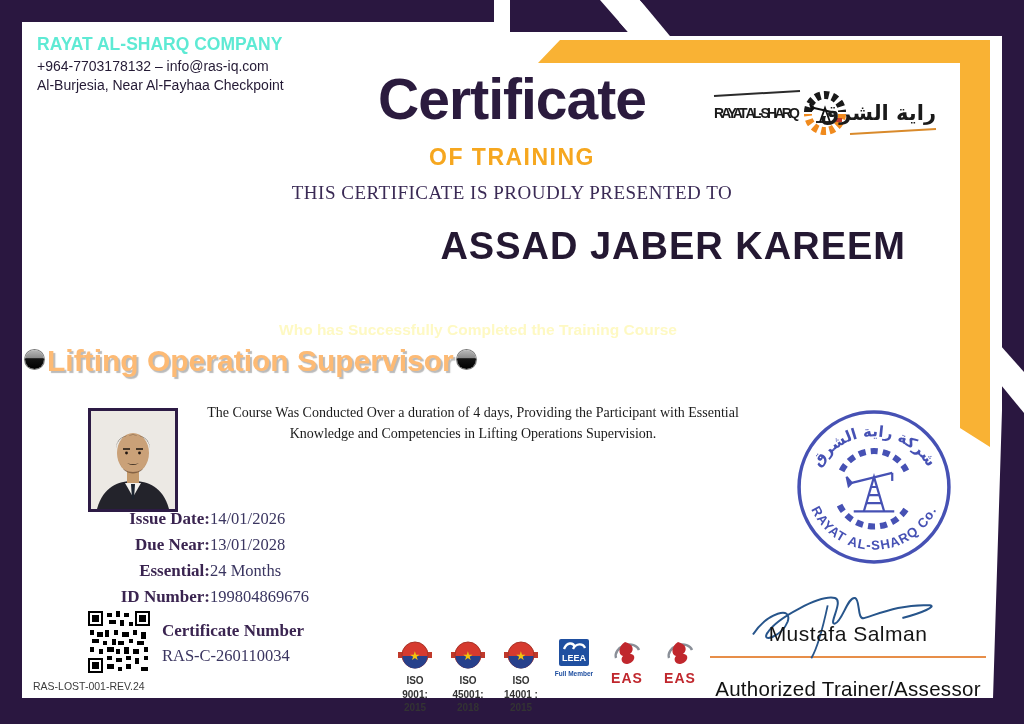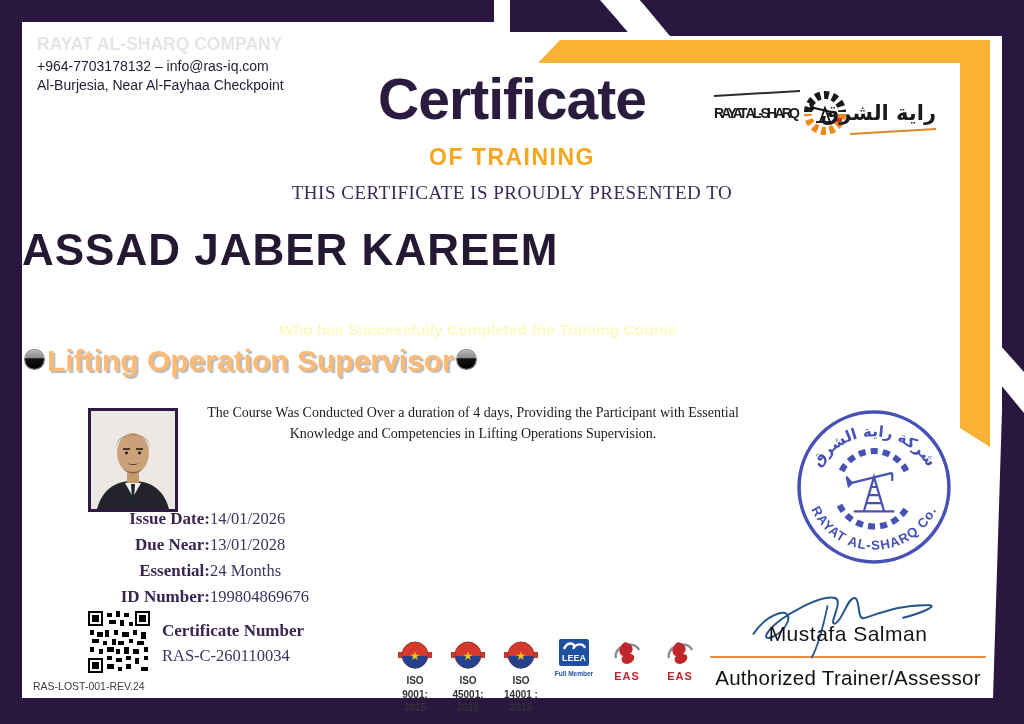--- a/index.html
+++ b/index.html
@@ -20,35 +20,35 @@
                       clip-path:polygon(0 0, 100% 0, 100% 100%, 7.8% 100%); }
   .deco-orange      { left:538px; top:40px; width:452px; height:417px; background:#F9B234;
                       clip-path:polygon(4.87% 0%, 100% 0%, 100% 97.6%, 93.36% 93.05%, 93.36% 5.52%, 0% 5.52%); }
   .deco-slash-right { left:1000px; top:345px; width:24px; height:68px; background:#fff;
                       clip-path:polygon(0 0, 100% 39.7%, 100% 100%, 4.2% 58.8%); }
   .deco-sliver      { left:993px; top:410px; width:9px; height:288px; background:#2A1740;
                       clip-path:polygon(100% 0, 100% 100%, 0 100%); }
 
   
   .company { position:absolute; left:15px; top:11px; line-height:1.35; }
-  .company .c-name { color:#e5e5e5; font-weight:bold; font-size:17.5px; }
+  .company .c-name { color:#5eead4; font-weight:bold; font-size:17.5px; }
   .company .c-line { color:#241a35; font-size:14px; }
 
   .title-main { position:absolute; left:240px; top:44px; width:500px; text-align:center;
                 font-size:57px; font-weight:bold; color:#2B1B3E; letter-spacing:-1px; }
   .title-sub  { position:absolute; left:240px; top:122px; width:500px; text-align:center;
                 font-size:23px; font-weight:bold; color:#F6A71F; letter-spacing:1.5px; }
   .presented  { position:absolute; left:140px; top:160px; width:700px; text-align:center;
                 font-family:"Liberation Serif", serif; font-size:19px; color:#3A2A55; letter-spacing:.5px; }
 
   .logo { position:absolute; left:690px; top:50px; width:226px; height:82px; }
 
   
-  .recipient-name { position:absolute; left:0; top:203px; width:884px; text-align:left;
-                    font-size:44px; font-weight:bold; color:#241832; letter-spacing:1px; }
+  .recipient-name { position:absolute; left:0; top:203px; width:884px; text-align:right;
+                    font-size:38px; font-weight:bold; color:#241832; letter-spacing:1px; }
   .course-intro   { position:absolute; left:0; top:299px; width:884px; text-align:center;
                     font-size:15.5px; font-weight:bold; color:#fef9c3;margin-left:14px; }
   .course-name    { position:absolute; left:0; top:322px; width:884px; text-align:left;
                     font-size:30px; font-weight:bold; color:#fdba74;
                     text-shadow:2px 2px 1px rgba(130,130,130,.55); }
   .ball { display:inline-block; width:19px; height:19px; border-radius:50%; vertical-align:2px;
           background:linear-gradient(to bottom,#b9b9b9 0%,#8d8d8d 40%,#141414 46%,#000 100%);
           box-shadow:0 0 0 1px #777; margin:0 3px; }
   .course-desc    { position:absolute; left:0; top:380px; width:884px; text-align:center;
                     font-family:"Liberation Serif", serif; font-size:14px; color:#1b1b1b; line-height:1.5;margin-left:9px; }
@@ -66,29 +66,29 @@
   .certnum .cn-label { font-weight:bold; font-size:17px; color:#3A2450; }
   .certnum .cn-value { font-size:16.5px; color:#3a3560; }
 
   .doccode { position:absolute; left:11px; top:658px; font-size:10.5px; color:#3c3c3c; }
 
   
   .badges { position:absolute; left:373px; top:617px; display:flex; gap:13px; align-items:flex-start; }
   .badge  { width:40px; text-align:center; }
   .badge .b-txt { font-size:10px; font-weight:bold; color:#333; line-height:1.35; margin-top:1px; }
   .badge .b-sub { font-size:6.5px; font-weight:bold; color:#1f4fa0; margin-top:1px; }
-  .badge .b-eas { font-size:11px; font-weight:bold; color:#c0272d; letter-spacing:1px; margin-top:1px; }
+  .badge .b-eas { font-size:14px; font-weight:bold; color:#c0272d; letter-spacing:1px; margin-top:1px; }
 
   
   .stamp { position:absolute; left:771px; top:384px; width:162px; height:162px; opacity:.92; }
   .sig-block { position:absolute; left:688px; top:556px; width:276px; text-align:center; }
   .sig-scribble { position:absolute; left:20px; top:0; width:230px; height:82px; }
   .sig-name { position:relative; margin-top:44px; font-size:21px; color:#151515; letter-spacing:.5px; }
   .sig-line { margin-top:10px; border-top:2px solid #E78E49; }
-  .sig-role { margin-top:8px; font-size:20.5px; color:#111; letter-spacing:.3px; }
+  .sig-role { margin-top:19px; font-size:20.5px; color:#111; letter-spacing:.3px; }
 
   .ar { font-family:"DejaVu Sans","Liberation Sans",sans-serif; }
   svg { display:block; }
 </style>
 </head>
 <body>
 
 <div class="page">
 
   <div class="card"></div>

